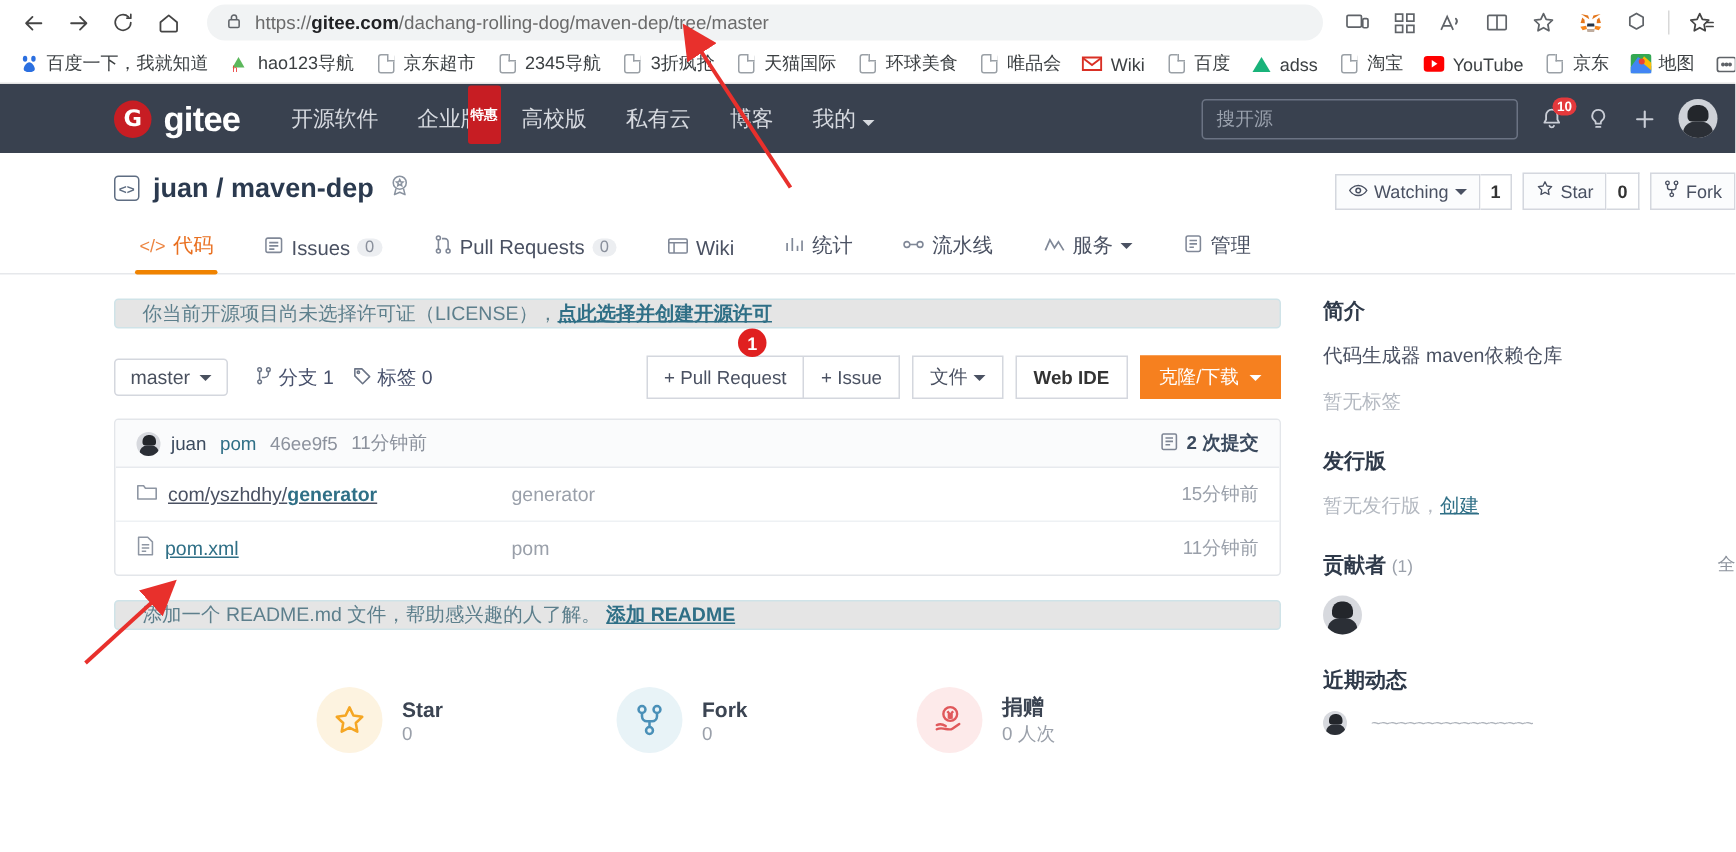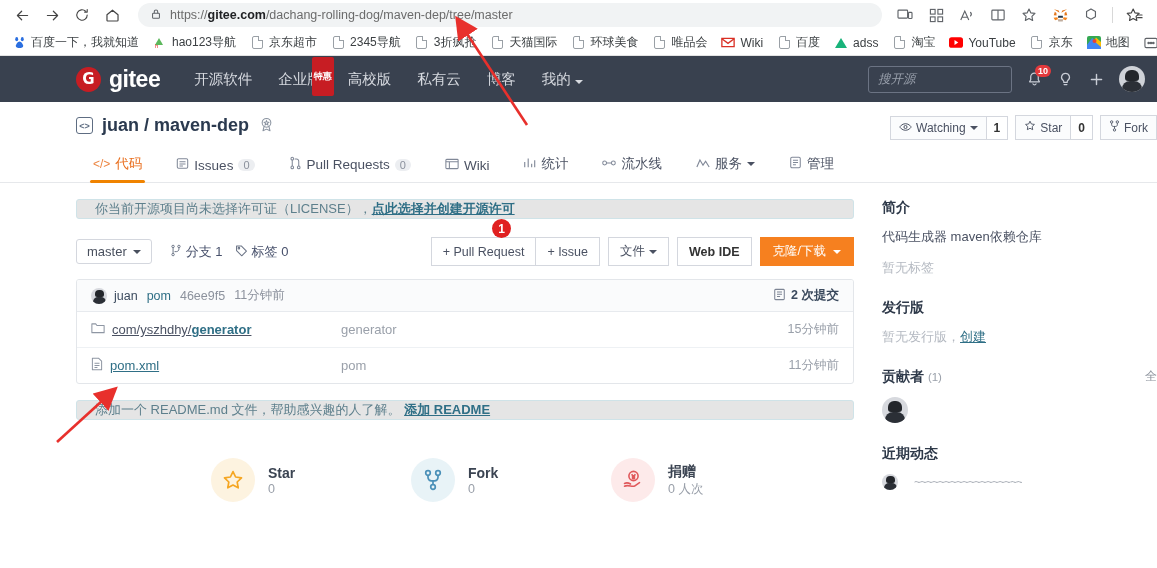--- a/index.html
+++ b/index.html
@@ -69,22 +69,22 @@
   }
   #logo-word { color:#fff; font-size:23px; font-weight:700; letter-spacing:-0.5px; }
   #gitee-nav { display:flex; align-items:center; gap:26px; margin-left:34px; flex:none; }
   .gnav { font-size:14.5px; color:#d7dae0; position:relative; white-space:nowrap; }
   .badge-hot {
     position:absolute; top:-13px; right:-12px; background:#c71d23; color:#fff;
     font-size:9px; padding:15px 2px; border-radius:2px; line-height:1.1; font-weight:700;
   }
   #gitee-header-right { margin-left:auto; display:flex; align-items:center; gap:14px; flex:none; }
   #gitee-search {
-    width:144px; height:27px; background:#39414f; border:1px solid #6b7383; border-radius:3px;
-    color:#9aa1ad; font-size:12.5px; padding:0 9px; line-height:25px;font-style:italic;
+    width:211px; height:27px; background:#39414f; border:1px solid #6b7383; border-radius:3px;
+    color:#9aa1ad; font-size:12.5px; padding:0 9px; line-height:25px;
   }
   .hico { color:#c9cdd6; position:relative; display:flex; align-items:center; }
   #notif-count {
     position:absolute; top:-6px; left:9px; background:#e4393c; color:#fff; font-size:9px;
     font-weight:700; border-radius:8px; padding:0 3px; line-height:12px; min-width:15px;
     text-align:center;
   }
   #avatar-head {
     width:26px; height:26px; border-radius:50%; background:#cfd2d8; overflow:hidden;
     position:relative;

